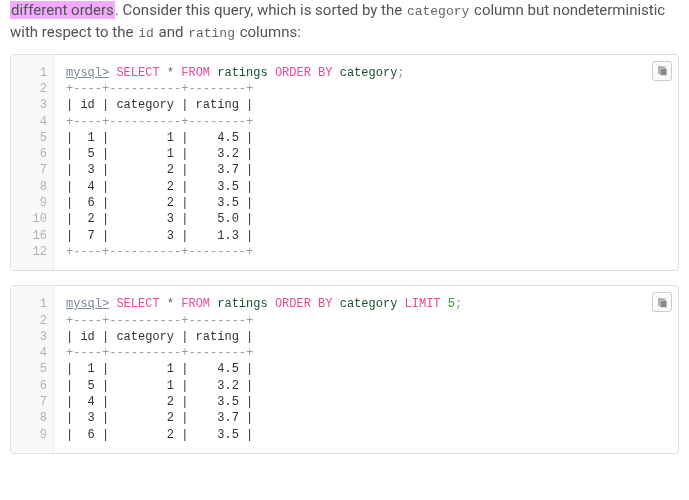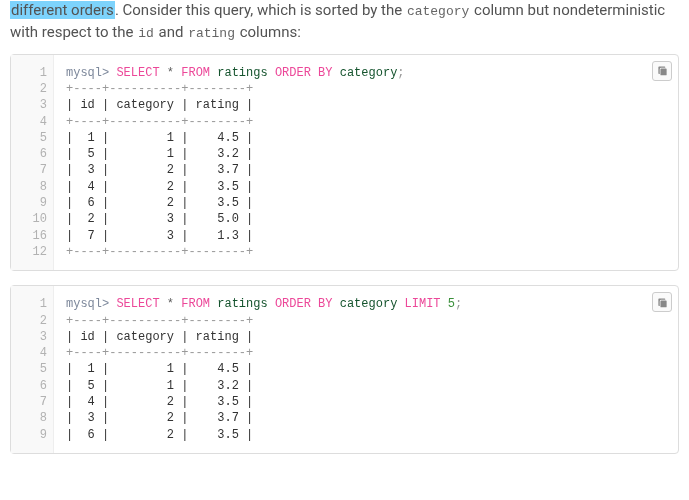--- a/index.html
+++ b/index.html
@@ -14,21 +14,21 @@
   }
   .page {
     padding: 0 10px 2px 10px;
   }
   p {
     margin: 0 0 8px 0;
     line-height: 1.45;
     color: #535353;
   }
   .hl {
-    background: #7dd3fc;
+    background: #f0abfc;
     padding: 0 1px;
   }
   code.inline {
     font-family: "Courier New", Courier, monospace;
     font-size: 13px;
     color: #666;
     padding: 0 1px;
   }
   .codebox {
     border: 1px solid #ddd;
@@ -68,21 +68,21 @@
     height: 18px;
     border: 1px solid #ccc;
     border-radius: 3px;
     background: #fafafa;
     display: flex;
     align-items: center;
     justify-content: center;
     cursor: pointer;
   }
   .copy-btn svg { width: 11px; height: 11px; fill: #888; }
-  .tok-prompt { color: #7d889b; }
+  .tok-prompt { color: #7d889b; text-decoration: underline; }
   .tok-kw { color: #ec4899; }
   .tok-star { color: #5a5a5a; }
   .tok-ident { color: #14532d; }
   .tok-num { color: #3a8f3a; }
   .tok-punc { color: #999; }
 </style>
 </head>
 <body>
 
 <div class="page">

